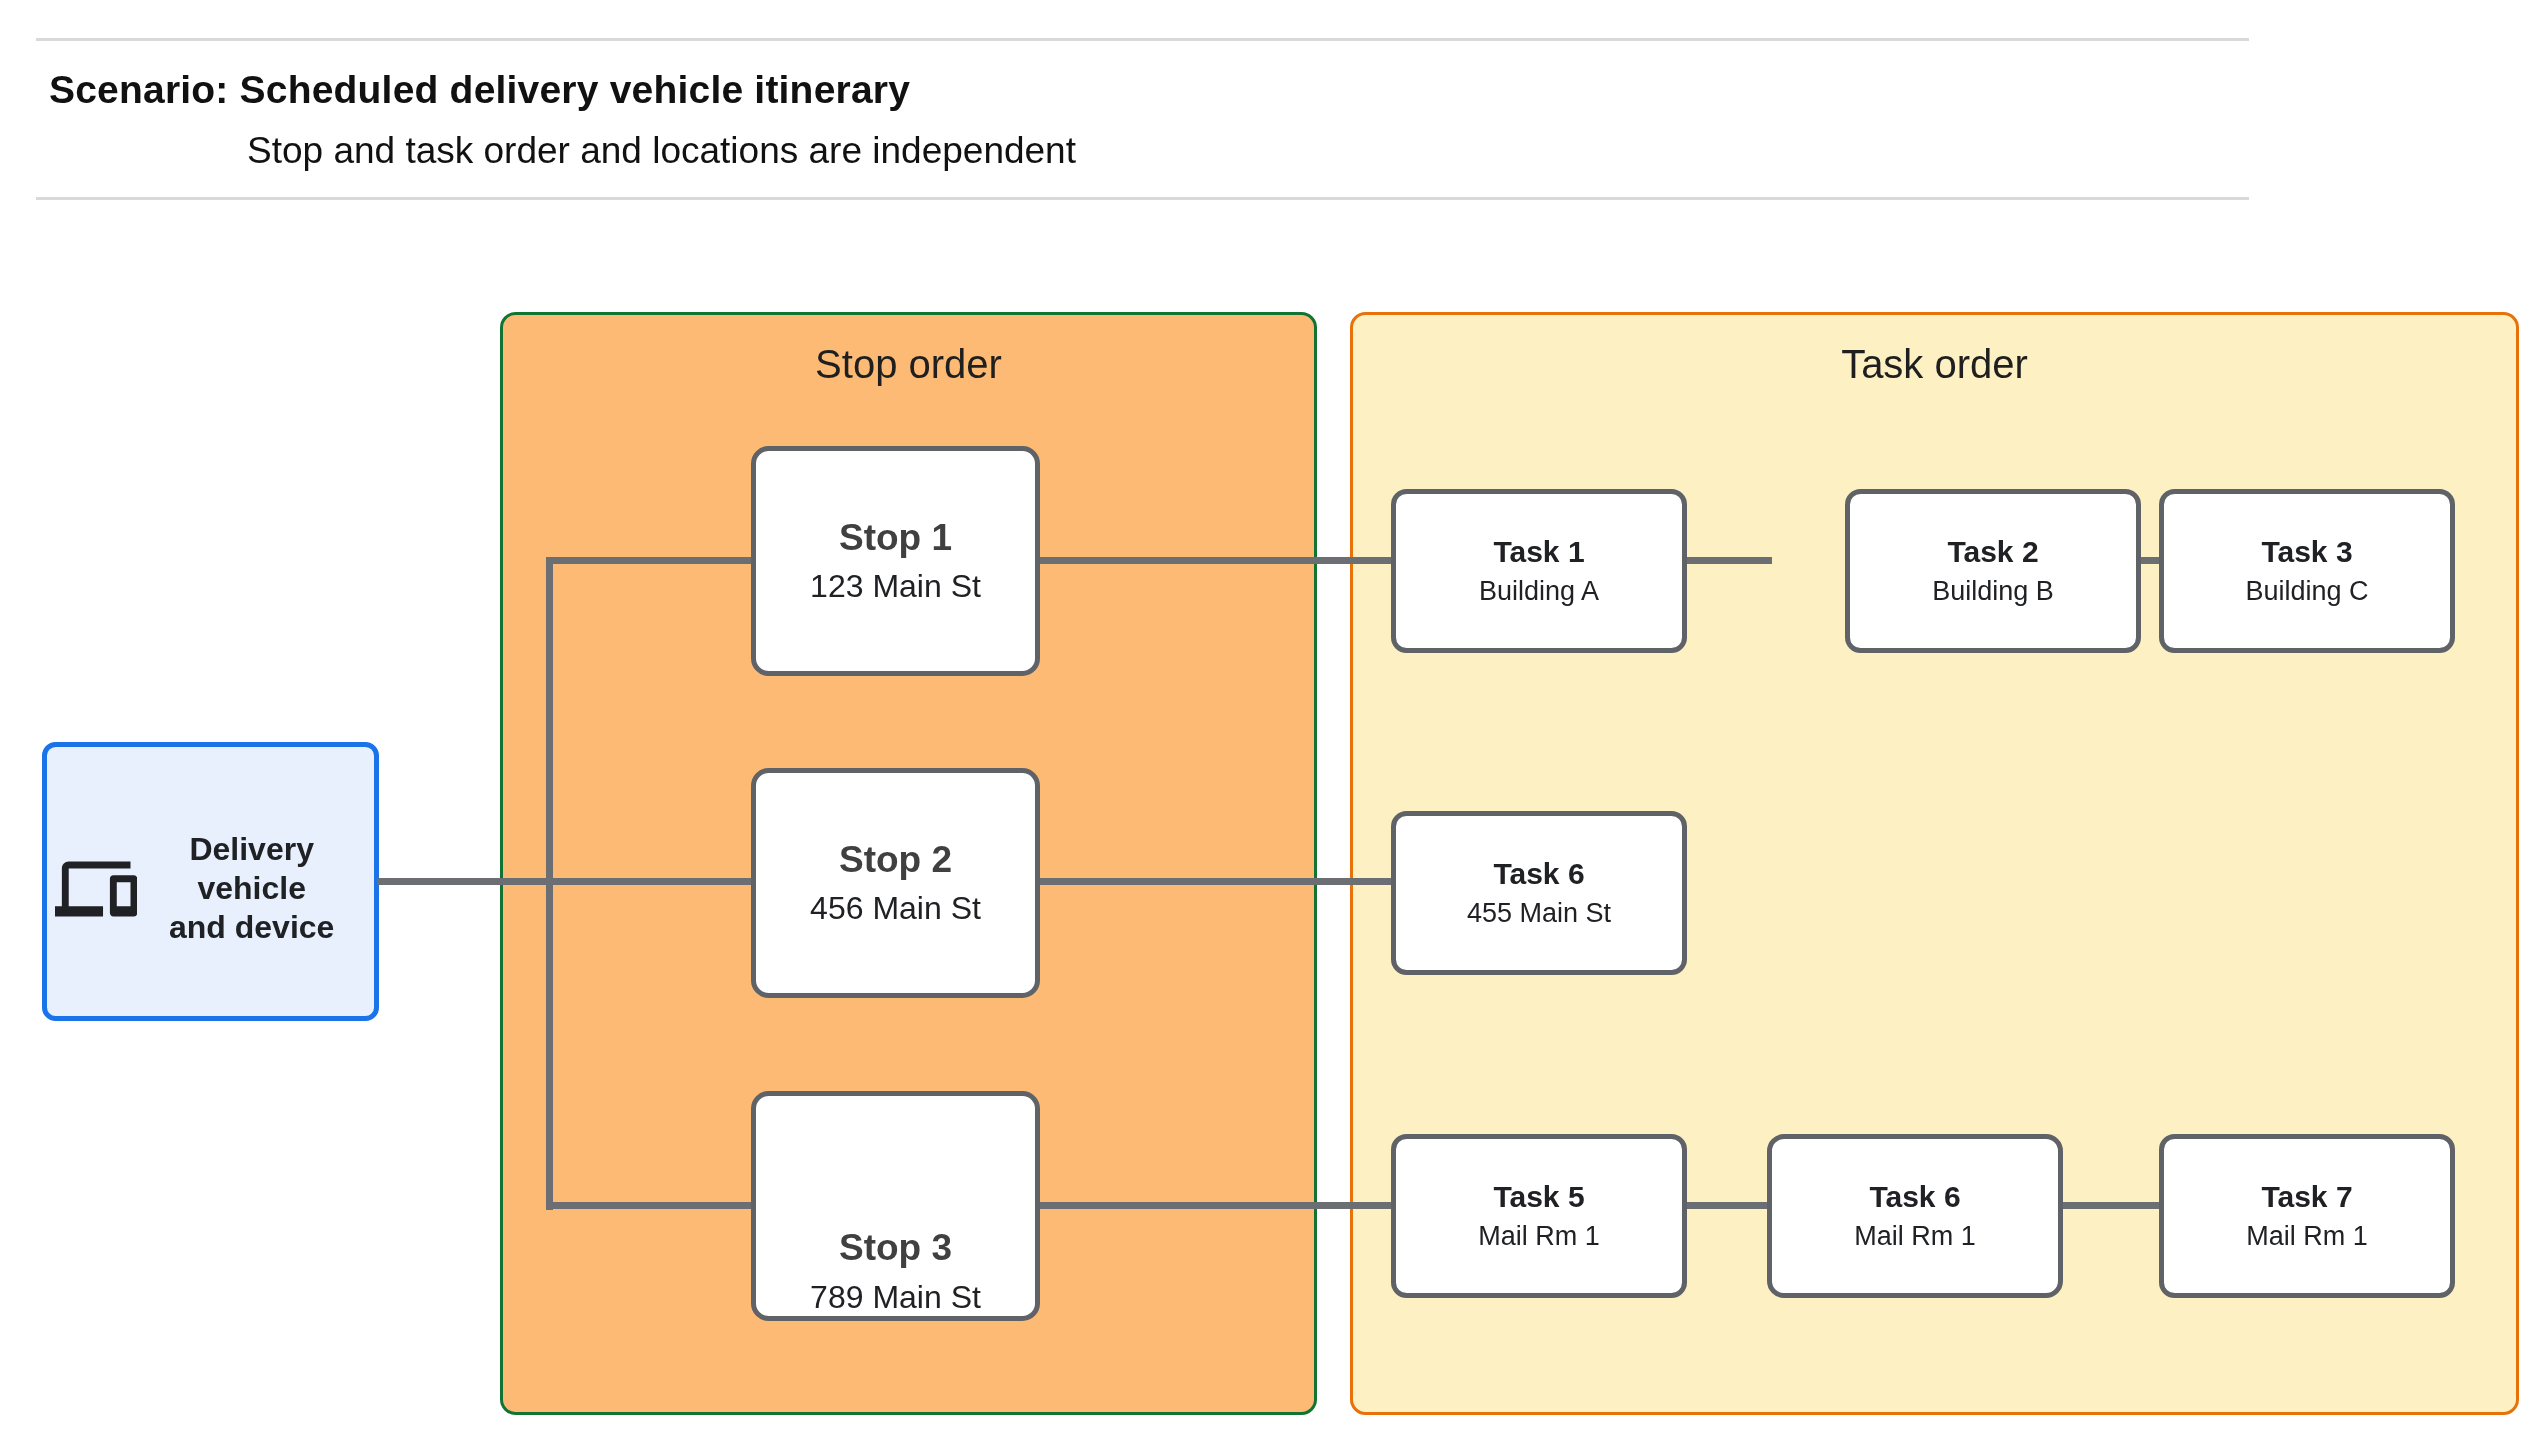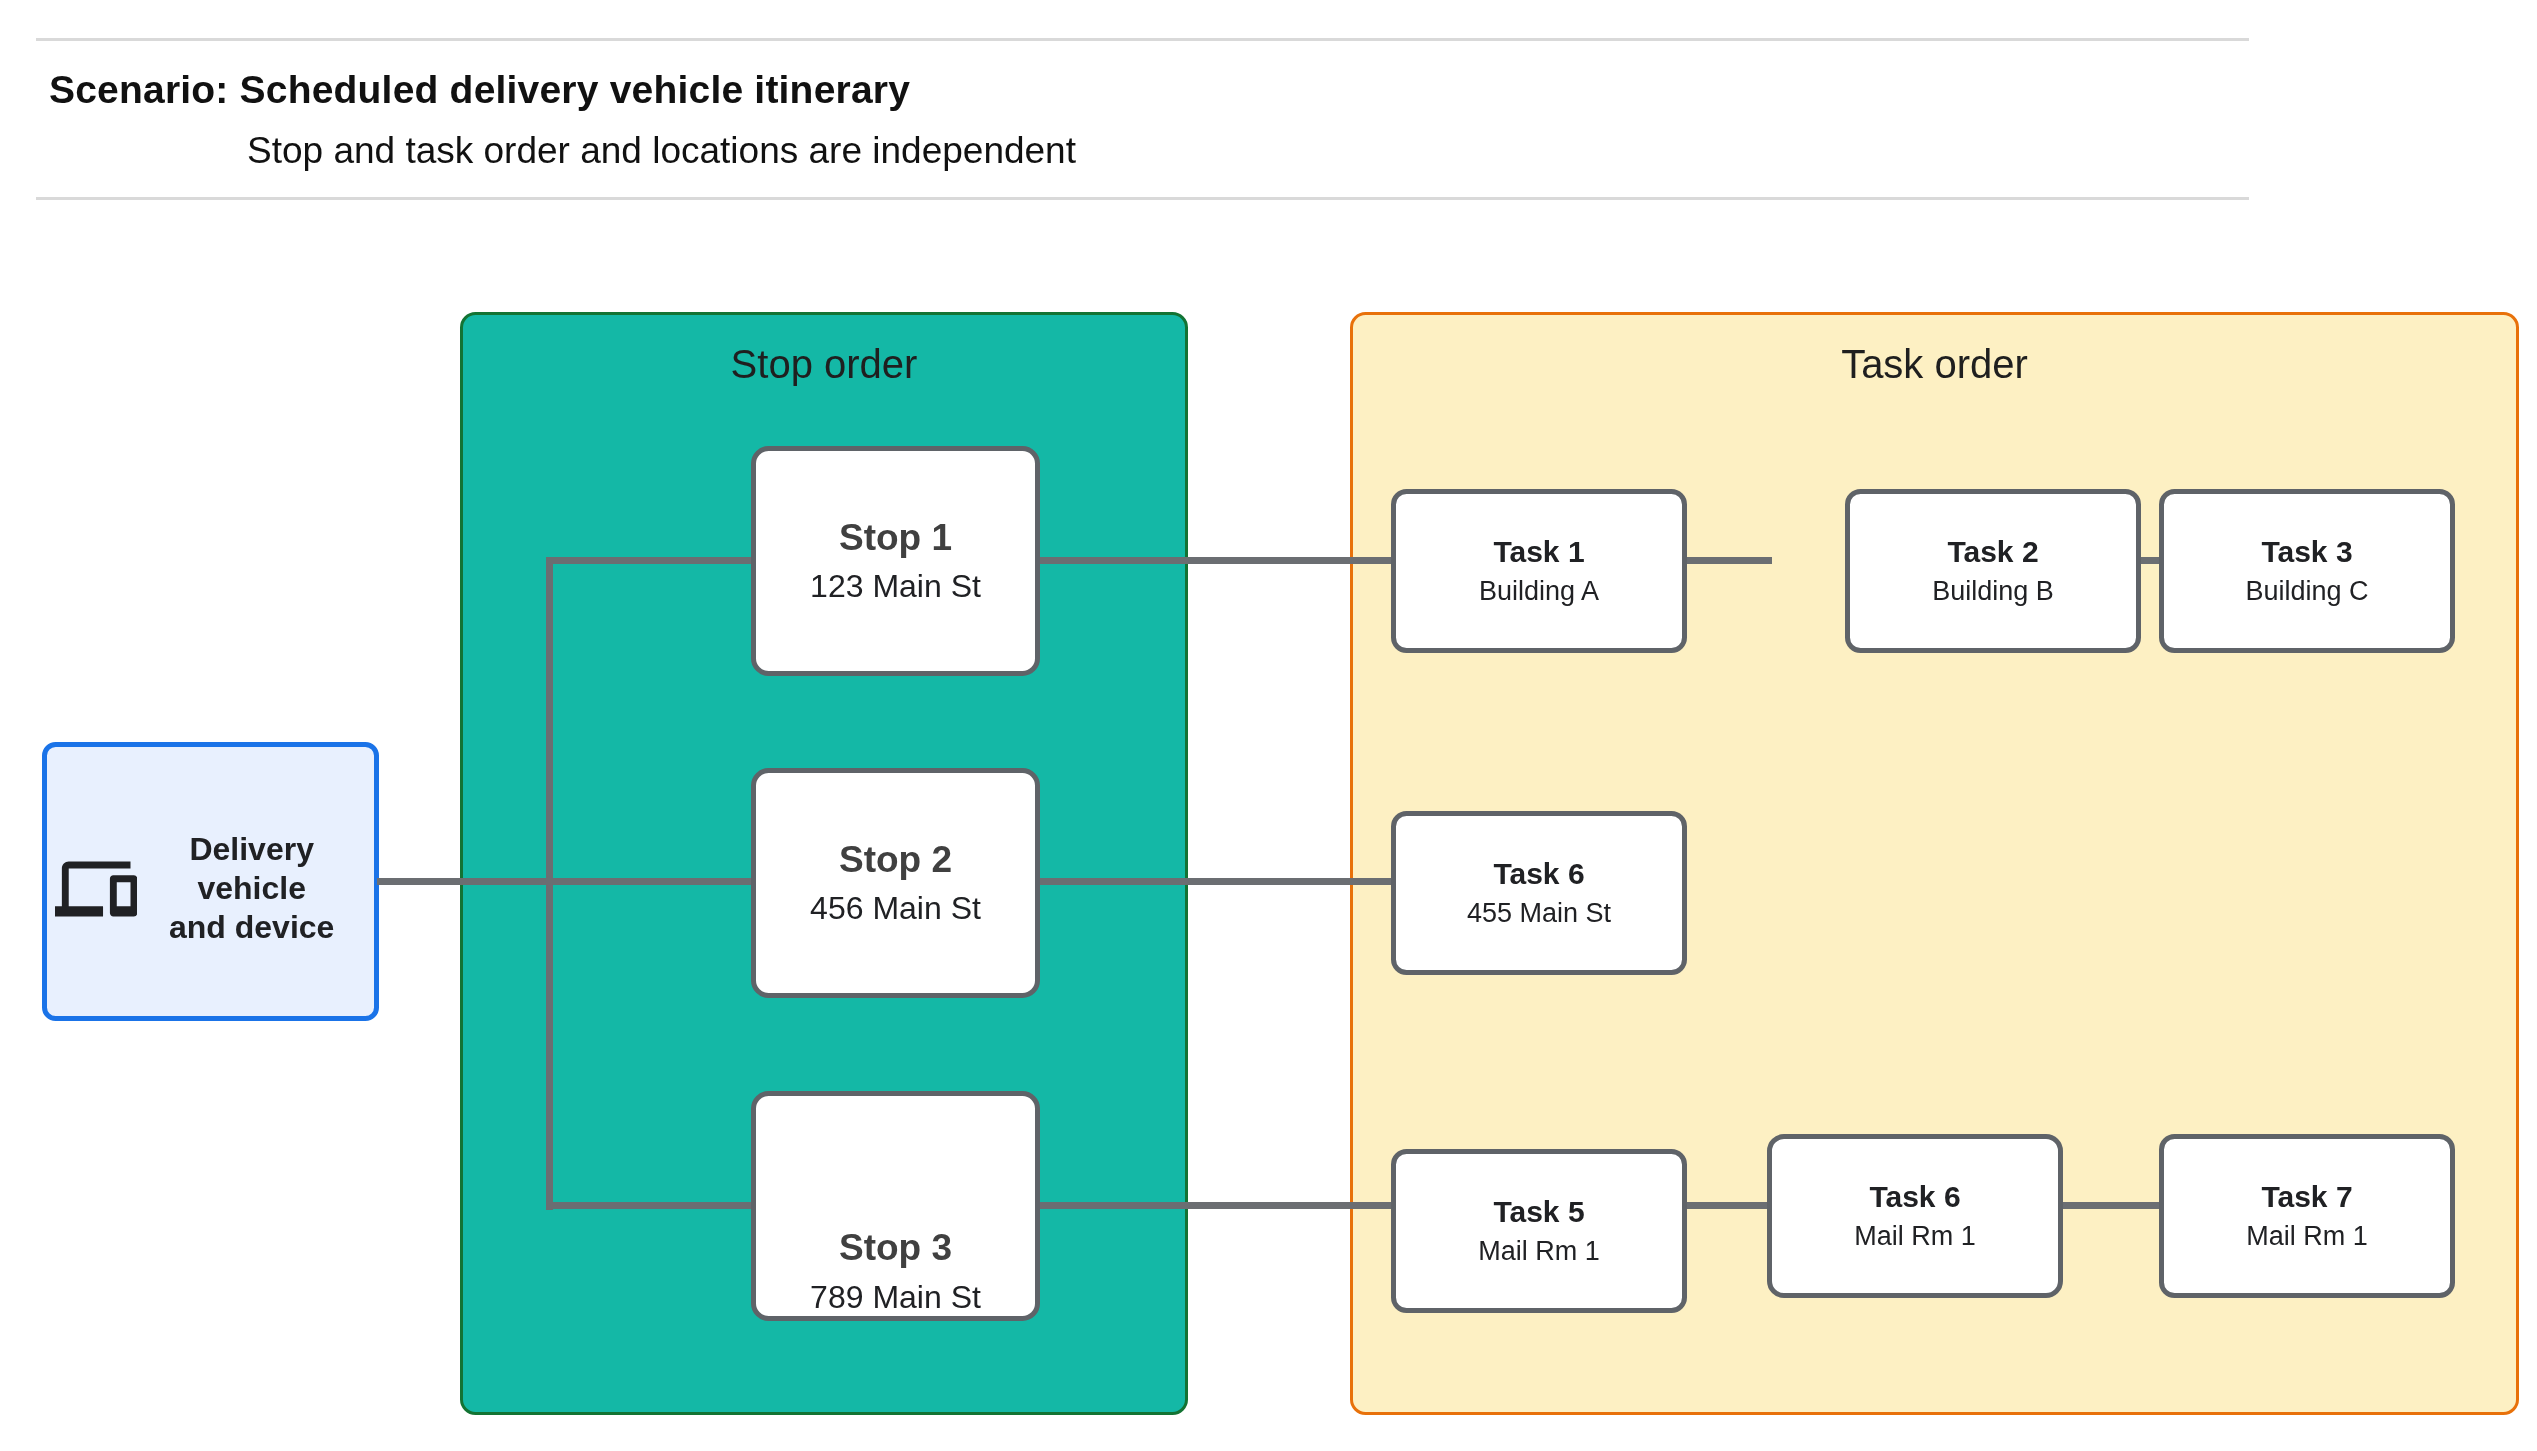--- a/index.html
+++ b/index.html
@@ -71,23 +71,23 @@
 
   
   .panel {
     position: absolute;
     top: 312px;
     height: 1103px;
     box-sizing: border-box;
     border-radius: 15.5px;
   }
   .panel.green {
-    left: 460px;
-    width: 728px;
-    background: #14b8a6;
+    left: 500px;
+    width: 817px;
+    background: #fdba74;
     border: 3.9px solid #137333;
   }
   .panel.orange {
     left: 1350px;
     width: 1169px;
     background: #fdf0c3;
     border: 3.9px solid #e8710a;
   }
   .panel-title {
     position: absolute;
@@ -130,21 +130,21 @@
   .task-node .node-sub   { font-size: 27px; font-weight: 400; color: #202124; margin-top: 7.8px; }
 
   #stop-1 { top: 446px; }
   #stop-2 { top: 768px; }
   #stop-3 { top: 1091px; justify-content: flex-end; }
 
   #task-1 { left: 1391px; top: 489px; }
   #task-2 { left: 1845px; top: 489px; }
   #task-3 { left: 2159px; top: 489px; }
   #task-4 { left: 1391px; top: 811px; }
-  #task-5 { left: 1391px; top: 1134px; margin-top: 15px; }
+  #task-5 { left: 1391px; top: 1134px; }
   #task-6 { left: 1767px; top: 1134px; border-radius: 17px; }
   #task-7 { left: 2159px; top: 1134px; }
 
   
   .conn {
     position: absolute;
     background: #6b6e72;
     z-index: 2;
   }
   .conn.h { height: 6.8px; }

